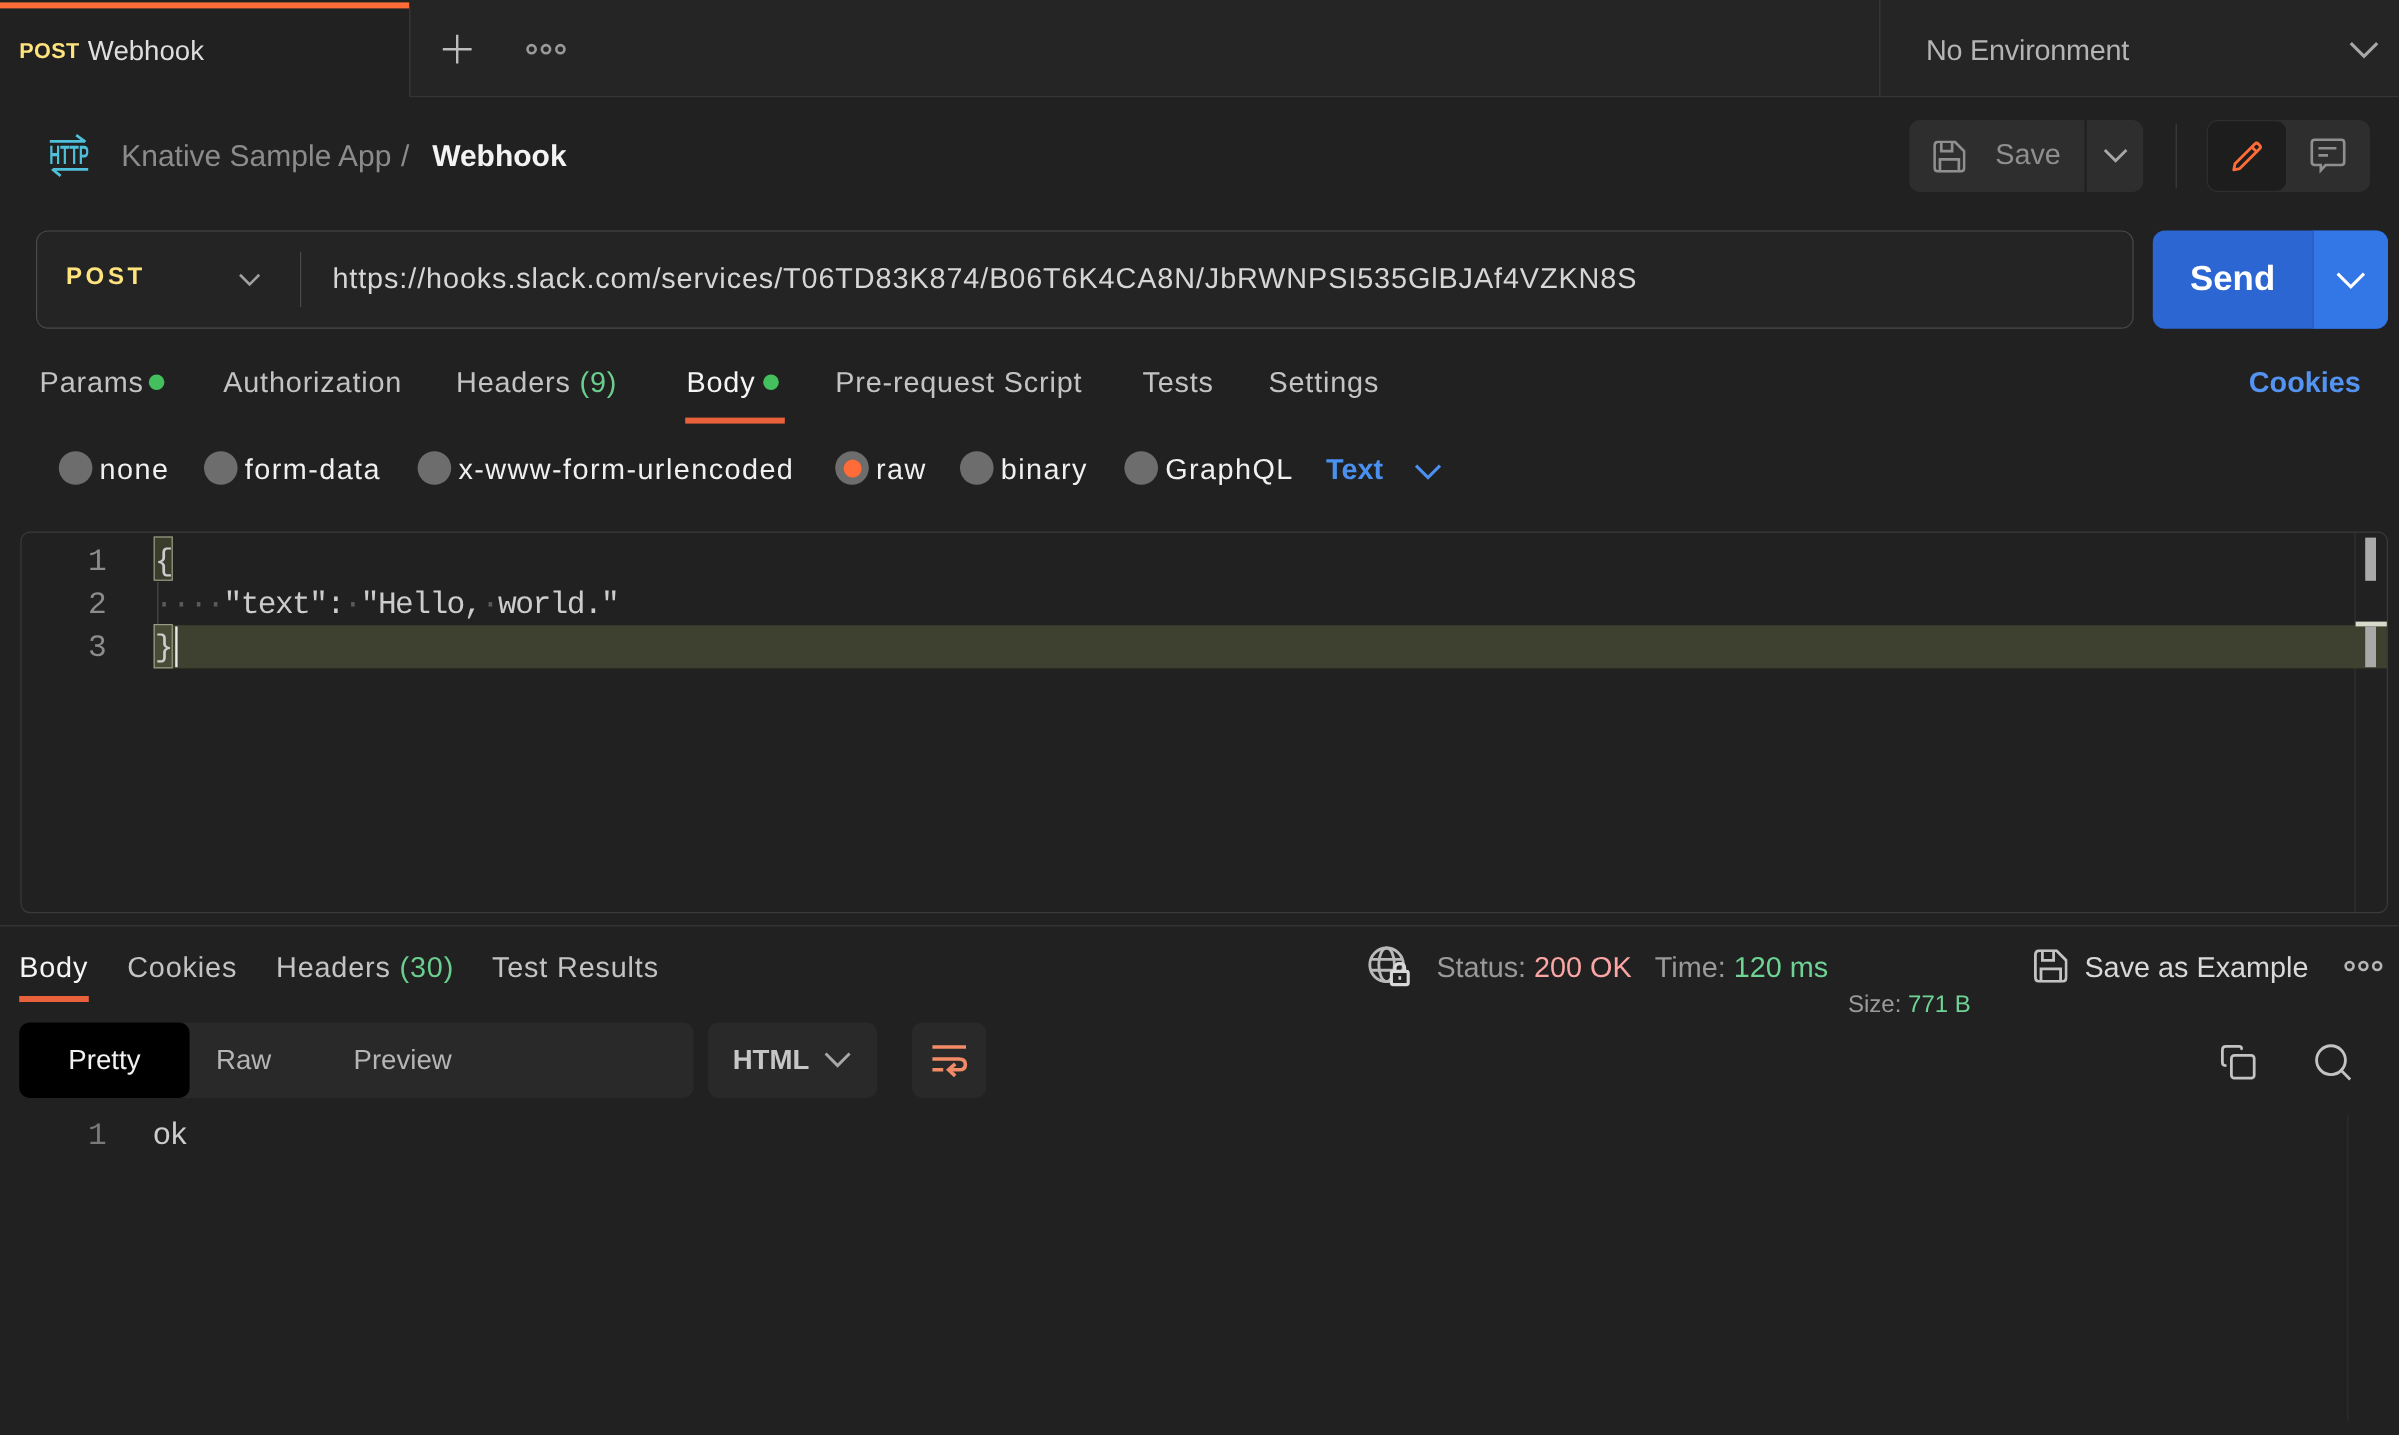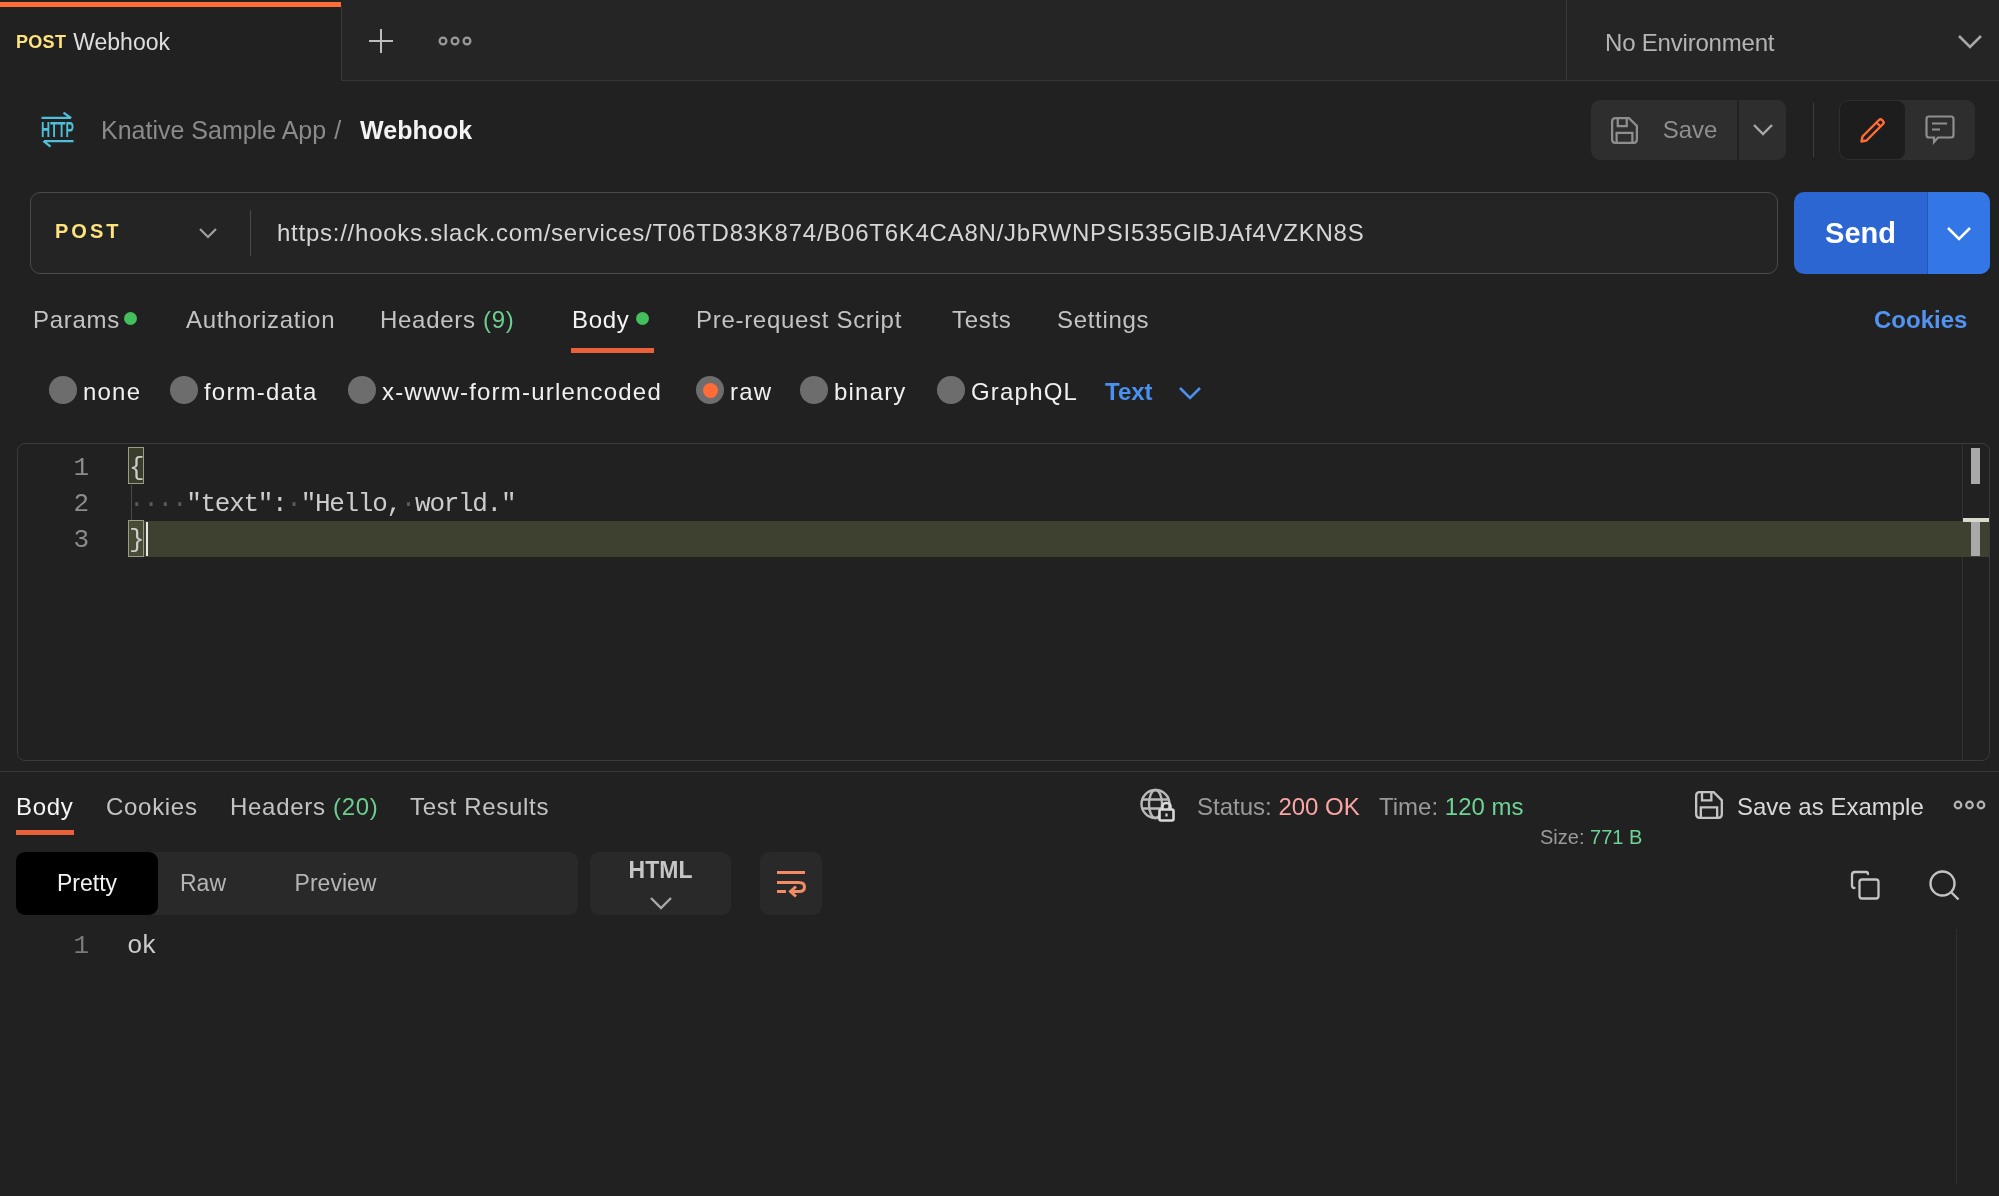--- a/index.html
+++ b/index.html
@@ -147,21 +147,21 @@
 
   <div class="abs" style="left:1971px;top:448px;width:9px;height:36px;background:#a9a9a9;"></div>
   <div class="abs" style="left:1963px;top:518px;width:26px;height:4px;background:#d9d9cb;"></div>
   <div class="abs" style="left:1971px;top:522px;width:9px;height:34px;background:#a9a9a9;"></div>
 
   <div class="abs" style="left:0;top:771px;width:1999px;height:1px;background:#383838;"></div>
 
   <div class="abs" style="left:16px;top:793px;font-size:24px;color:#f5f5f5;letter-spacing:0.7px;">Body</div>
   <div class="abs" style="left:16px;top:830px;width:58px;height:5px;background:#e8613a;"></div>
   <div class="abs" style="left:106px;top:793px;font-size:24px;color:#c3c3c3;letter-spacing:0.7px;">Cookies</div>
-  <div class="abs" style="left:230px;top:793px;font-size:24px;color:#c3c3c3;letter-spacing:0.7px;">Headers <span style="color:#6bce8e;">(20)</span></div>
+  <div class="abs" style="left:230px;top:793px;font-size:24px;color:#c3c3c3;letter-spacing:0.7px;">Headers <span style="color:#6bce8e;">(30)</span></div>
   <div class="abs" style="left:410px;top:793px;font-size:24px;color:#c3c3c3;letter-spacing:0.7px;">Test Results</div>
 
   <svg class="abs" style="left:1140px;top:788px;" width="36" height="36" viewBox="0 0 36 36">
     <circle cx="15.5" cy="16" r="14" stroke="#b9b9b9" stroke-width="2.4" fill="none"></circle>
     <ellipse cx="15.5" cy="16" rx="6.5" ry="14" stroke="#b9b9b9" stroke-width="2.4" fill="none"></ellipse>
     <path d="M3 11.5 H28 M2.5 20.5 H21" stroke="#b9b9b9" stroke-width="2.4" fill="none"></path>
     <path d="M22.5 21.5 V18.5 Q22.5 15 26.5 15 Q30.5 15 30.5 18.5 V21.5" stroke="#d9d9d9" stroke-width="2.6" fill="none"></path>
     <rect x="19.5" y="21.5" width="14" height="11" rx="1.5" fill="#212121" stroke="#d9d9d9" stroke-width="2.6"></rect>
     <path d="M26.5 25.5 V28.5" stroke="#d9d9d9" stroke-width="2.2" fill="none"></path>
   </svg>
@@ -183,21 +183,21 @@
   <div class="abs" style="left:16px;top:852px;width:562px;height:63px;background:#292929;border-radius:9px;"></div>
   <div class="abs row" style="left:16px;top:852px;width:142px;height:63px;background:#000000;border-radius:9px;justify-content:center;">
     <span style="font-size:23px;color:#f2f2f2;">Pretty</span>
   </div>
   <div class="abs row" style="left:148px;top:852px;width:110px;height:63px;justify-content:center;">
     <span style="font-size:23px;color:#b5b5b5;">Raw</span>
   </div>
   <div class="abs row" style="left:258px;top:852px;width:155px;height:63px;justify-content:center;">
     <span style="font-size:23px;color:#b5b5b5;">Preview</span>
   </div>
-  <div class="abs row" style="left:590px;top:852px;width:141px;height:63px;background:#292929;border-radius:9px;justify-content:center;gap:12px;flex-direction:column;">
+  <div class="abs row" style="left:590px;top:852px;width:141px;height:63px;background:#292929;border-radius:9px;justify-content:center;gap:12px;">
     <span style="font-size:23px;font-weight:bold;color:#c6c6c6;">HTML</span>
     <svg width="24" height="15" viewBox="0 0 24 15">
         <path d="M2 2 L12 12 L22 2" stroke="#a8a8a8" stroke-width="2.4" fill="none"></path>
       </svg>
   </div>
   <div class="abs row" style="left:760px;top:852px;width:62px;height:63px;background:#292929;border-radius:9px;justify-content:center;">
     <svg width="32" height="30" viewBox="0 0 32 30">
       <path d="M2 3.5 H30" stroke="#f28b66" stroke-width="3" fill="none"></path>
       <path d="M2 13.5 H24 Q29.5 13.5 29.5 18 Q29.5 22.5 24 22.5 H17" stroke="#f28b66" stroke-width="3" fill="none"></path>
       <path d="M21 17.5 L15.5 22.5 L21 27.5" stroke="#f28b66" stroke-width="3" fill="none"></path>

